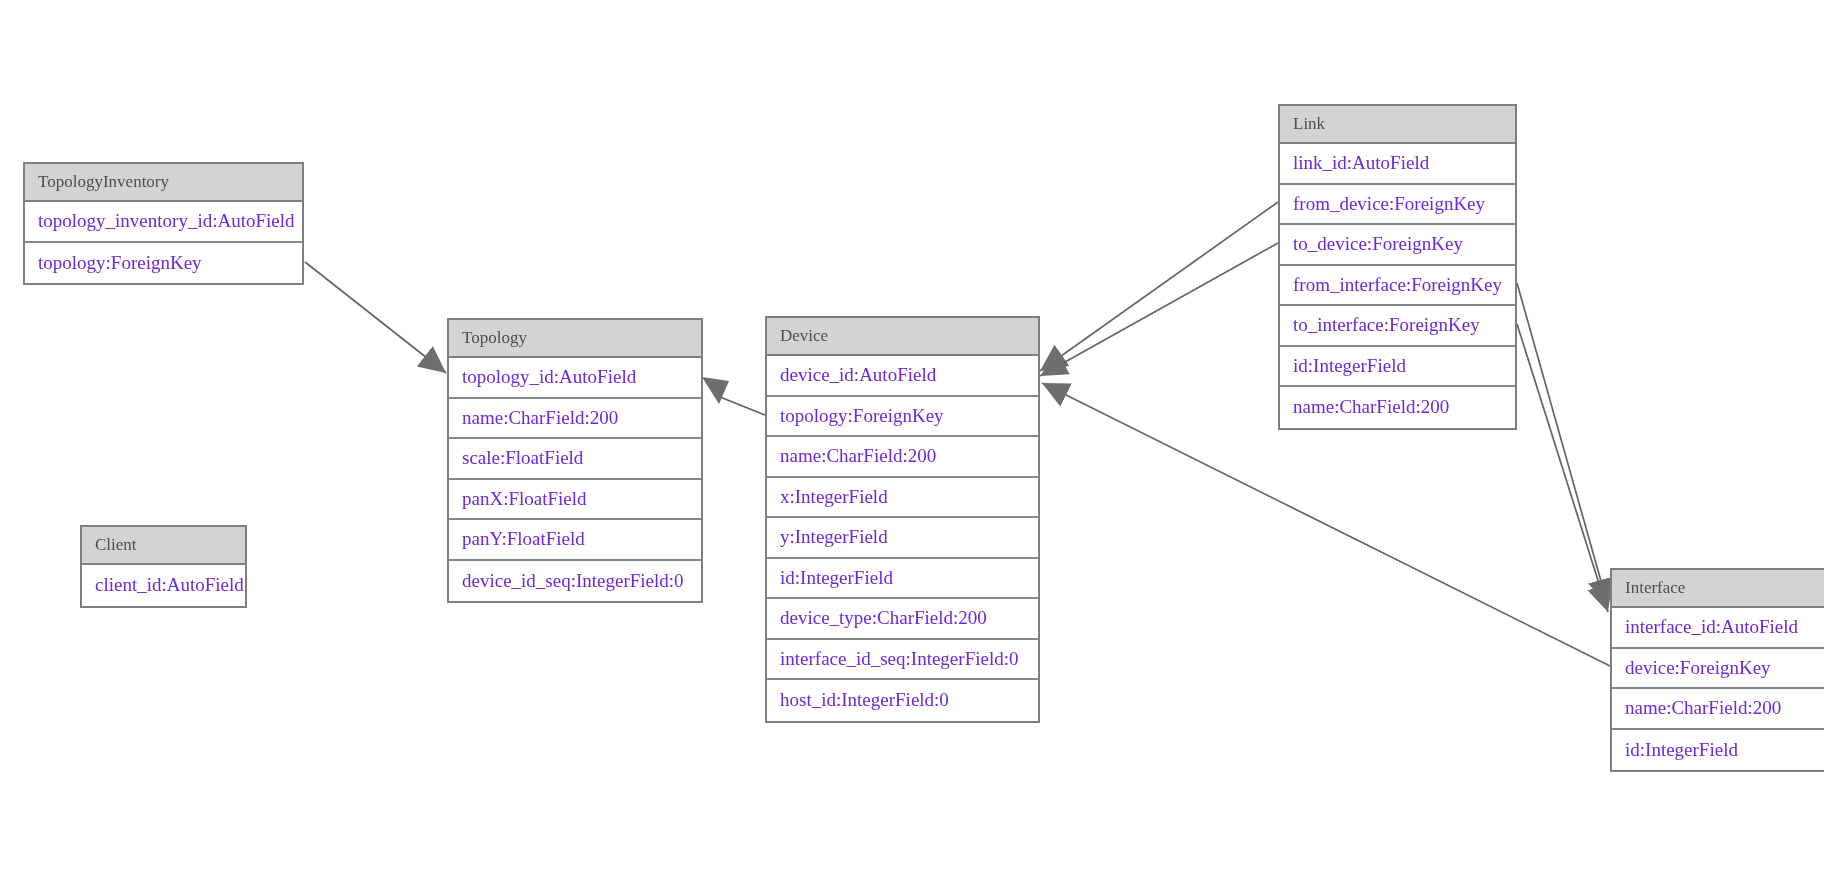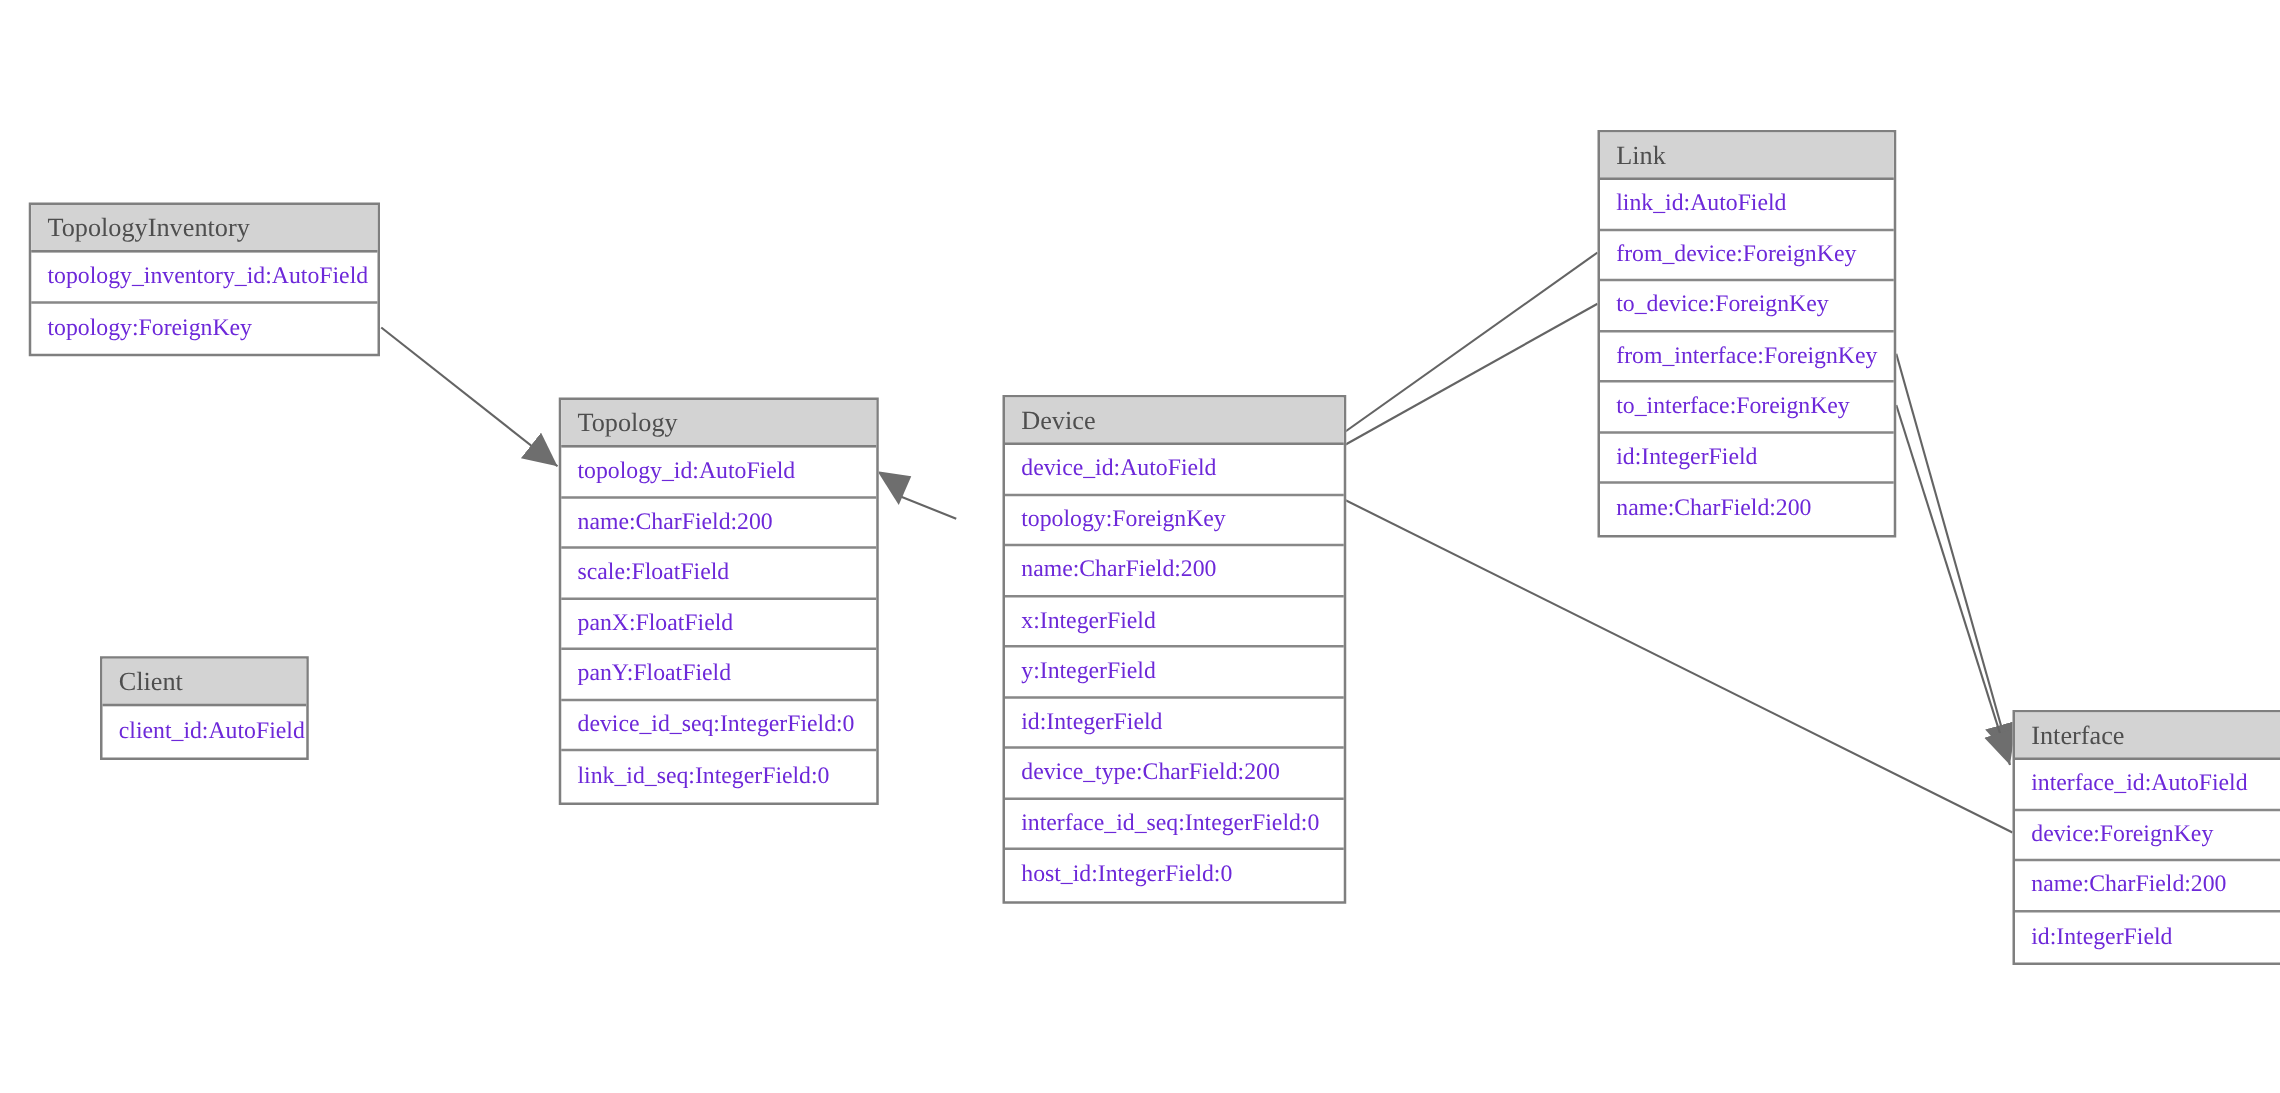--- a/index.html
+++ b/index.html
@@ -31,21 +31,21 @@
     box-sizing: border-box;
     z-index: 2;
   }
   .entity-header {
     background: #d3d3d3;
     height: 38px;
     border-bottom: 2px solid #7f7f7f;
     display: flex;
     align-items: center;
     padding-left: 13px;
-    font-size: 21px;
+    font-size: 17px;
     color: #4e4e4e;
     white-space: nowrap;
     box-sizing: border-box;
   }
   .entity-row {
     height: 40.5px;
     border-bottom: 2px solid #888888;
     display: flex;
     align-items: center;
     padding-left: 13px;
@@ -83,27 +83,26 @@
       <div class="entity-row">topology:ForeignKey</div>
     </div>
     <div class="entity" style="left: 447px; top: 318px; width: 256px;">
       <div class="entity-header">Topology</div>
       <div class="entity-row">topology_id:AutoField</div>
       <div class="entity-row">name:CharField:200</div>
       <div class="entity-row">scale:FloatField</div>
       <div class="entity-row">panX:FloatField</div>
       <div class="entity-row">panY:FloatField</div>
       <div class="entity-row">device_id_seq:IntegerField:0</div>
-      <div class="entity-row">link_id_seq:IntegerField:0</div>
     </div>
     <div class="entity" style="left: 80px; top: 525px; width: 167px;">
       <div class="entity-header">Client</div>
       <div class="entity-row">client_id:AutoField</div>
     </div>
-    <div class="entity" style="left: 765px; top: 316px; width: 275px; margin-left: 37px;">
+    <div class="entity" style="left: 765px; top: 316px; width: 275px;">
       <div class="entity-header">Device</div>
       <div class="entity-row">device_id:AutoField</div>
       <div class="entity-row">topology:ForeignKey</div>
       <div class="entity-row">name:CharField:200</div>
       <div class="entity-row">x:IntegerField</div>
       <div class="entity-row">y:IntegerField</div>
       <div class="entity-row">id:IntegerField</div>
       <div class="entity-row">device_type:CharField:200</div>
       <div class="entity-row">interface_id_seq:IntegerField:0</div>
       <div class="entity-row">host_id:IntegerField:0</div>

